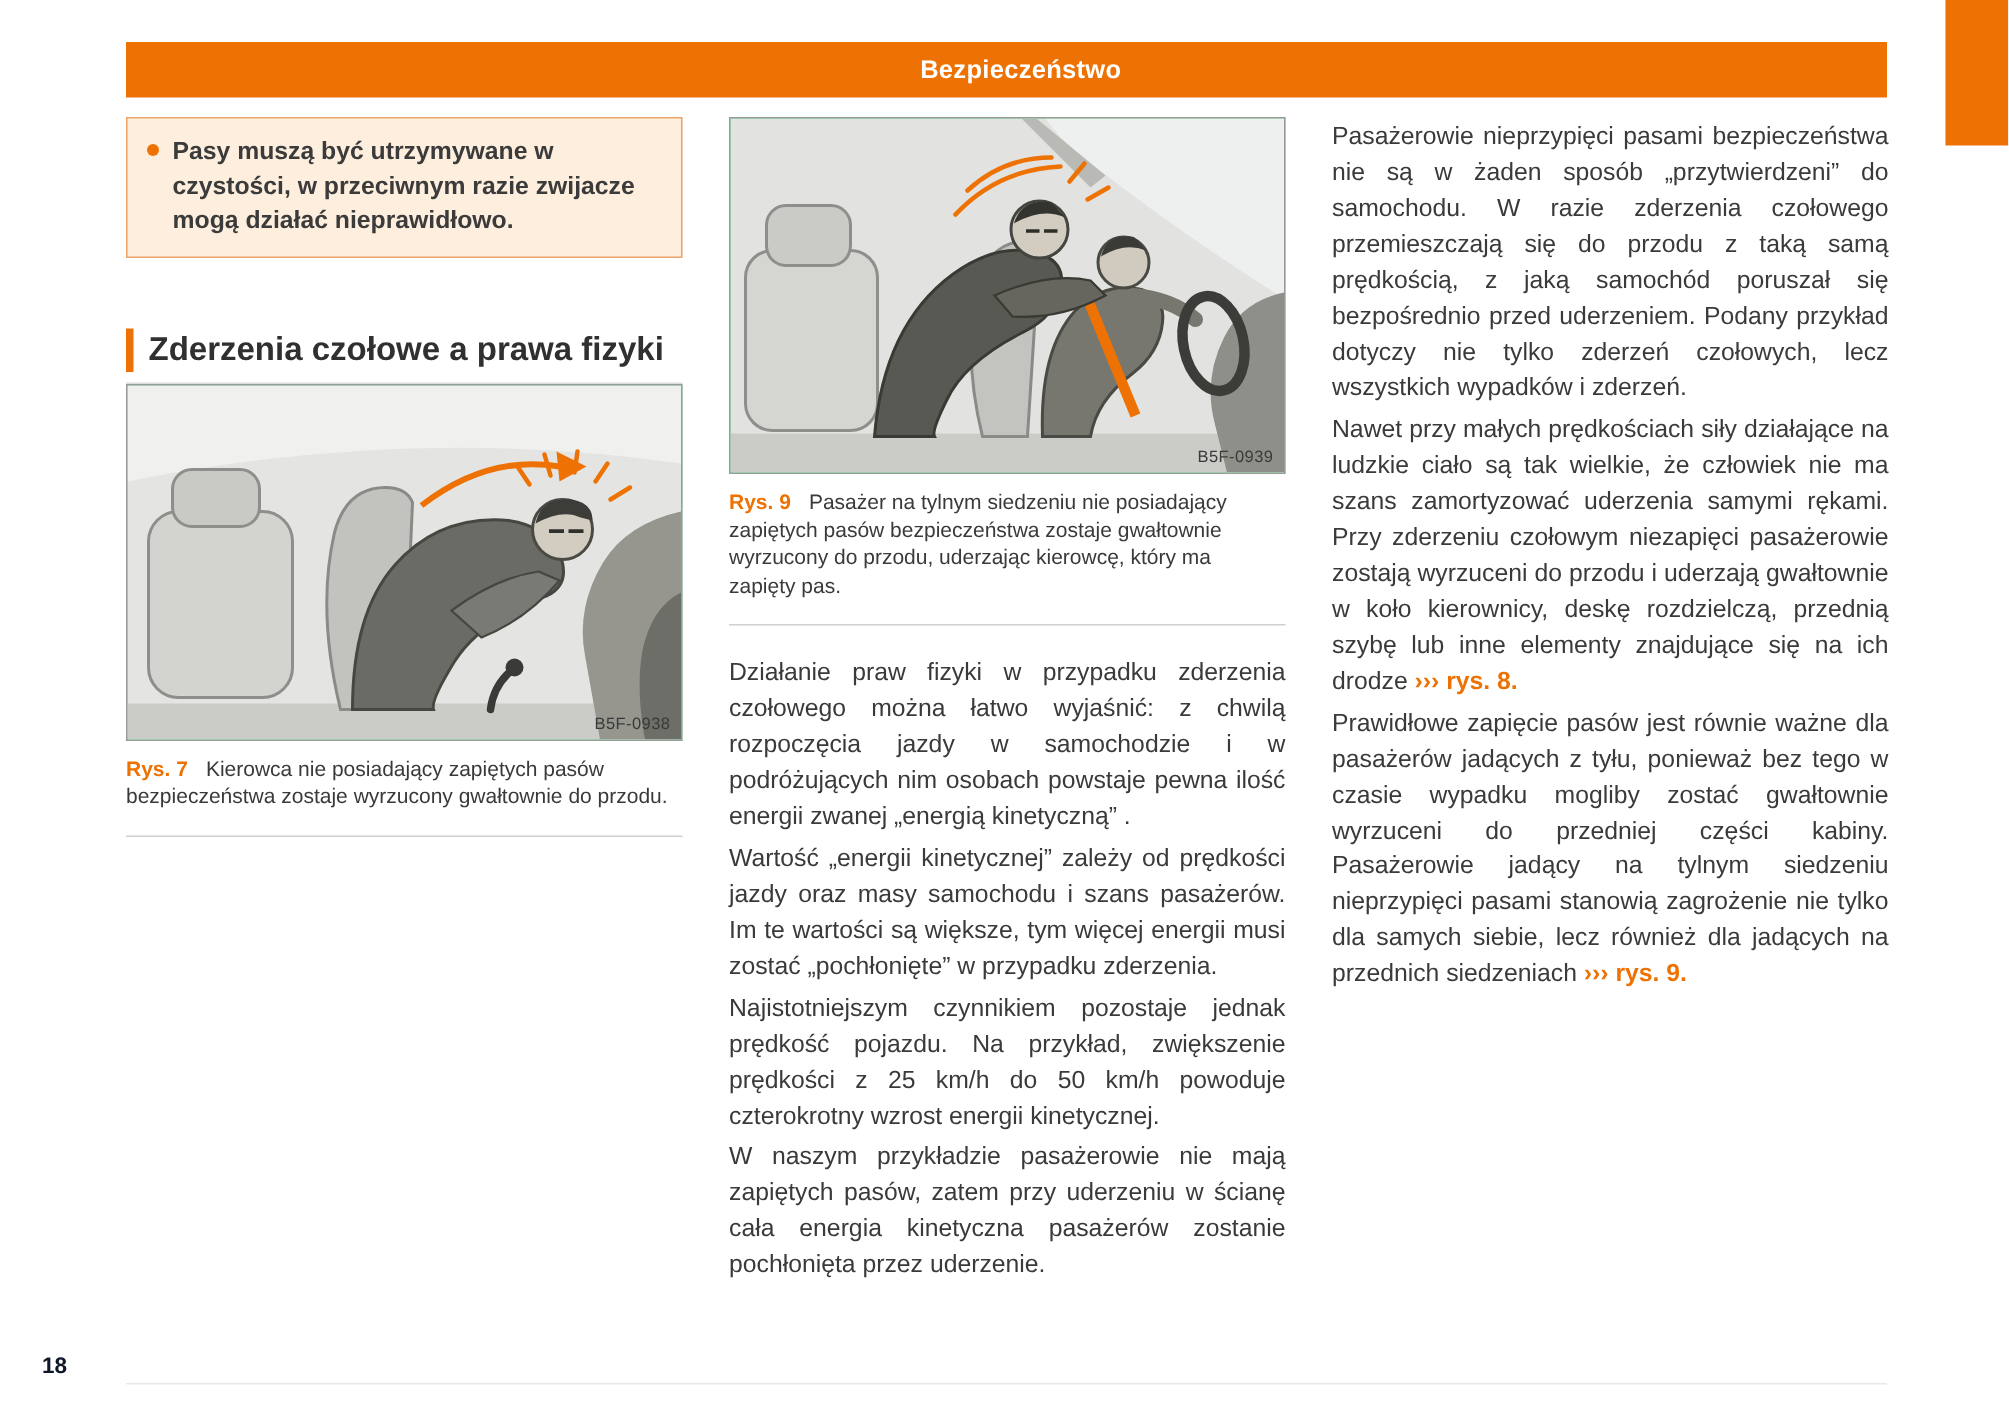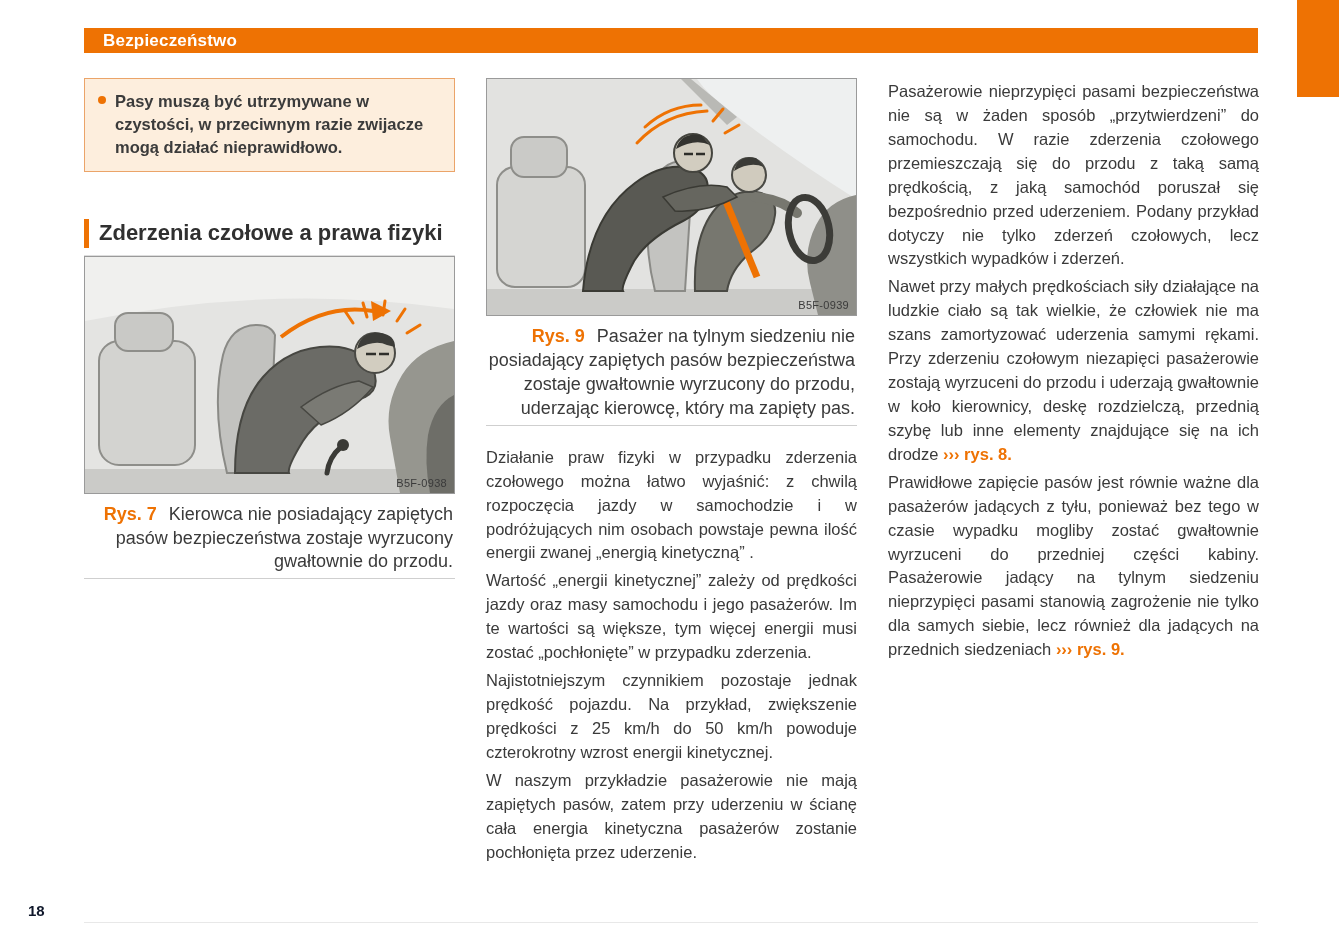--- a/index.html
+++ b/index.html
@@ -2,22 +2,22 @@
 <html lang="pl" style="--accent: #EE7203;"><head>
 <meta charset="utf-8">
 <style>
   * { margin:0; padding:0; box-sizing:border-box; }
   html, body { width:1339px; height:945px; background:#ffffff;
     font-family:"Liberation Sans","DejaVu Sans",sans-serif; color:#3a3a3a; }
   :root { --accent:#EE7203; }
 
   .page { position:relative; width:1339px; height:945px; background:#fff; overflow:hidden; }
 
-  .header-bar { position:absolute; left:84px; top:28px; width:1174px; height:25px;
-    background:var(--accent); color:#fff; display:flex; align-items:center; 
+  .header-bar { position:absolute; left:84px; top:28px; width:1174px; height:37px;
+    background:var(--accent); color:#fff; display:flex; align-items:center; justify-content:center;
     font-size:17px; font-weight:bold; letter-spacing:0.2px;padding-left:19px; }
 
   .corner-tab { position:absolute; right:0; top:0; width:42px; height:97px; background:var(--accent); }
 
   .content { position:absolute; left:84px; top:78px; width:1174px; display:flex; gap:31px; }
   .col { width:371px; flex:none; }
 
   
   .note-box { border:1px solid #eba469; background:#fdeedd; padding:11px 12px 12px 13px;
     display:flex; gap:9px; }
@@ -28,22 +28,22 @@
   
   .section-heading { margin-top:47px; border-left:5px solid var(--accent);
     padding:1px 0 2px 10px; font-size:22px; font-weight:bold; color:#303030; line-height:1.15; }
   .heading-rule { border-bottom:1px solid #dddddd; margin-top:7px; }
 
   
   figure { }
   .figure-image { position:relative; height:238px; border:1px solid #9a9a9a; background:#86efac; overflow:hidden; }
   .figure-image svg { display:block; width:100%; height:100%; }
   .img-code { position:absolute; right:7px; bottom:4px; font-size:11px; color:#3a3a3a; letter-spacing:0.3px; }
-  figcaption { padding:9px 2px 4px 0; font-size:18px; line-height:1.33; color:#3a3a3a;
-    border-bottom:1px solid #cfcfcf;text-align:right; }
+  figcaption { padding:9px 2px 17px 0; font-size:14px; line-height:1.33; color:#3a3a3a;
+    border-bottom:1px solid #cfcfcf; }
   .fig-label { color:var(--accent); font-weight:bold; padding-right:12px; }
 
   
   .para { margin-top:4px; font-size:16.5px; line-height:1.45; text-align:justify; color:#3a3a3a; }
   .para.first { margin-top:20px; }
   .col-right .para:first-child { margin-top:2px; }
   .fig-ref { color:var(--accent); font-weight:bold; white-space:nowrap; }
 
   .page-number { position:absolute; left:28px; bottom:26px; font-size:15px; font-weight:bold; color:#0f172a; }
   .bottom-rule { position:absolute; left:84px; right:81px; bottom:22px; border-bottom:1px solid #e8e8e8; }
@@ -142,21 +142,21 @@
             <ellipse cx="322" cy="150" rx="20" ry="32" fill="none" stroke="#3c3c38" stroke-width="7" transform="rotate(-12 322 150)"></ellipse>
           </svg>
           <span class="img-code">B5F-0939</span>
         </div>
         <figcaption>
           <span class="fig-label">Rys. 9</span><span>Pasażer na tylnym siedzeniu nie posiadający zapiętych pasów bezpieczeństwa zostaje gwałtownie wyrzucony do przodu, uderzając kierowcę, który ma zapięty pas.</span>
         </figcaption>
       </figure>
 
       <p class="para first">Działanie praw fizyki w przypadku zderzenia czołowego można łatwo wyjaśnić: z chwilą rozpoczęcia jazdy w samochodzie i w podróżujących nim osobach powstaje pewna ilość energii zwanej „energią kinetyczną” .</p>
-      <p class="para">Wartość „energii kinetycznej” zależy od prędkości jazdy oraz masy samochodu i jego pasażerów. Im te wartości są większe, tym więcej energii musi zostać „pochłonięte” w przypadku zderzenia.</p>
+      <p class="para">Wartość „energii kinetycznej” zależy od prędkości jazdy oraz masy samochodu i szans pasażerów. Im te wartości są większe, tym więcej energii musi zostać „pochłonięte” w przypadku zderzenia.</p>
       <p class="para">Najistotniejszym czynnikiem pozostaje jednak prędkość pojazdu. Na przykład, zwiększenie prędkości z 25 km/h do 50 km/h powoduje czterokrotny wzrost energii kinetycznej.</p>
       <p class="para">W naszym przykładzie pasażerowie nie mają zapiętych pasów, zatem przy uderzeniu w ścianę cała energia kinetyczna pasażerów zostanie pochłonięta przez uderzenie.</p>
     </div>
 
     <div class="col col-right">
       <p class="para"><span>Pasażerowie nieprzypięci pasami bezpieczeństwa nie są w żaden sposób „przytwierdzeni” do samochodu. W razie zderzenia czołowego przemieszczają się do przodu z taką samą prędkością, z jaką samochód poruszał się bezpośrednio przed uderzeniem. Podany przykład dotyczy nie tylko zderzeń czołowych, lecz wszystkich wypadków i zderzeń.</span></p>
       <p class="para"><span>Nawet przy małych prędkościach siły działające na ludzkie ciało są tak wielkie, że człowiek nie ma szans zamortyzować uderzenia samymi rękami. Przy zderzeniu czołowym niezapięci pasażerowie zostają wyrzuceni do przodu i uderzają gwałtownie w koło kierownicy, deskę rozdzielczą, przednią szybę lub inne elementy znajdujące się na ich drodze</span> <span class="fig-ref">››› rys. 8.</span></p>
       <p class="para"><span>Prawidłowe zapięcie pasów jest równie ważne dla pasażerów jadących z tyłu, ponieważ bez tego w czasie wypadku mogliby zostać gwałtownie wyrzuceni do przedniej części kabiny. Pasażerowie jadący na tylnym siedzeniu nieprzypięci pasami stanowią zagrożenie nie tylko dla samych siebie, lecz również dla jadących na przednich siedzeniach</span> <span class="fig-ref">››› rys. 9.</span></p>
     </div>
 

